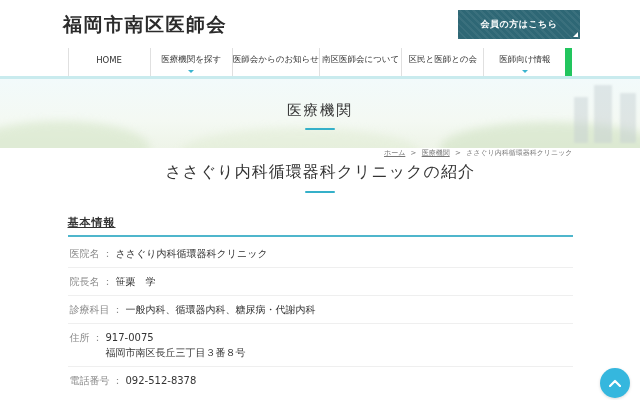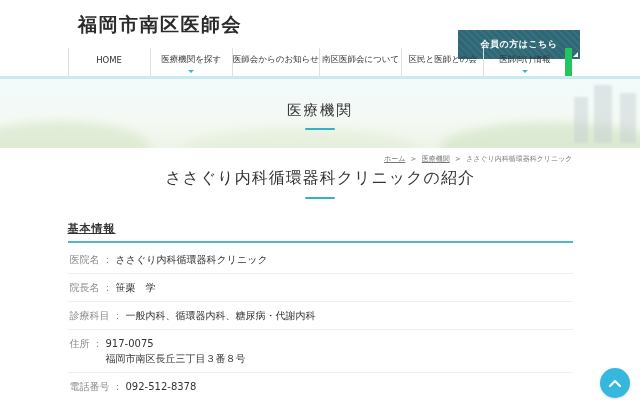--- a/index.html
+++ b/index.html
@@ -1,27 +1,27 @@
 <!DOCTYPE html>
 <html><head>
 <meta charset="utf-8">
 <style>
   * { margin:0; padding:0; box-sizing:border-box; }
   html,body { width:640px; height:400px; overflow:hidden; background:#fff;
     font-family:"DejaVu Sans","Liberation Sans",sans-serif; }
 
   
   .header { position:relative; height:48px; background:#fff; }
-  .site-title { position:absolute; left:78px; top:12px; font-size:19px; font-weight:bold;
+  .site-title { position:absolute; left:63px; top:12px; font-size:19px; font-weight:bold;
     color:#2b2b2b; letter-spacing:1.5px; }
   .member-btn { position:absolute; right:60px; top:10px; width:122px; height:29px;
     background:#2e6775;
     background-image:repeating-linear-gradient(45deg, rgba(255,255,255,0.06) 0 2px, transparent 2px 5px);
     color:#fff; font-size:9px; font-weight:bold; border:none; cursor:pointer;
-    display:flex; align-items:center; justify-content:center; letter-spacing:0.5px;margin-top:20px; }
+    display:flex; align-items:center; justify-content:center; letter-spacing:0.5px; }
   .member-btn .corner { position:absolute; right:2px; bottom:2px; width:0; height:0;
     border-left:5px solid transparent; border-bottom:5px solid #ffffff; }
 
   
   .nav { height:28px; display:flex; justify-content:center; align-items:stretch; background:#fff; }
   .nav-inner { display:flex; width:505px; }
   .nav-item { flex:1; display:flex; align-items:center; justify-content:center; position:relative;
     font-size:8.5px; color:#333; text-decoration:none; border-left:1px solid #e0e0e0;
     padding-bottom:4px; cursor:pointer; white-space:nowrap; }
   .nav-item:last-child { border-right:7px solid #22c55e; }
@@ -41,21 +41,21 @@
   .g1 { right:28px; top:6px; width:18px; height:58px; }
   .g2 { right:52px; top:18px; width:14px; height:46px; }
   .g3 { right:4px;  top:14px; width:16px; height:50px; }
   .hero-title { position:absolute; top:22px; width:100%; text-align:center;
     font-size:14.5px; color:#333; letter-spacing:2px; }
   .hero-underline { position:absolute; top:49px; left:50%; transform:translateX(-50%);
     width:30px; height:2px; background:#35b0c9; border-radius:1px; }
 
   
   .content { width:505px; margin:0 auto; }
-  .breadcrumb { margin-top:6px; text-align:right; font-size:7px; color:#777; }
+  .breadcrumb { text-align:right; font-size:7px; color:#777; }
   .breadcrumb a { color:#777; text-decoration:underline; cursor:pointer; }
   .breadcrumb .sep { margin:0 3px; }
   .page-title-wrap { margin-top:4px; text-align:center; }
   .page-title { font-size:16px; color:#333; font-weight:500; letter-spacing:1px; }
   .page-underline { width:30px; height:2px; background:#35b0c9; margin:8px auto 0; border-radius:1px; }
 
   .section-heading { margin-top:22px; font-size:11px; font-weight:bold; color:#333; letter-spacing:1px;text-decoration:underline; }
   .section-rule { margin-top:5px; height:2px; background:#4fb6cc; }
 
   .info-table { margin-top:3px; }

